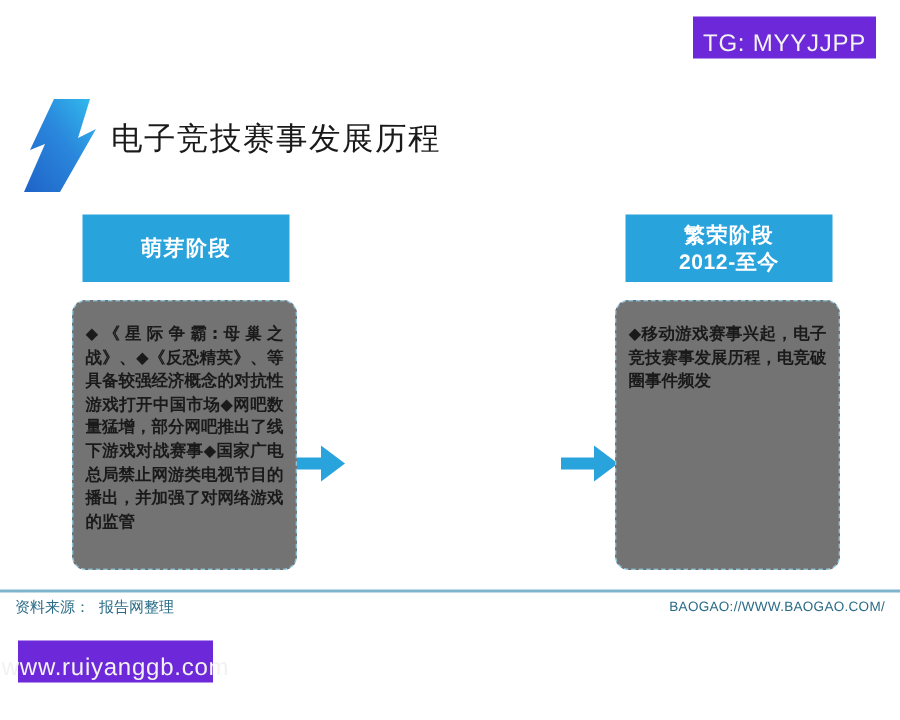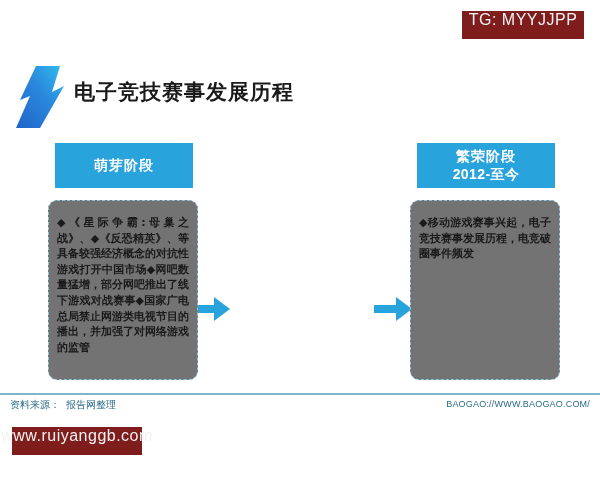--- a/index.html
+++ b/index.html
@@ -11,26 +11,26 @@
     height: 480px;
     background: #ffffff;
     font-family: "Liberation Sans", "DejaVu Sans", sans-serif;
     position: relative;
     overflow: hidden;
   }
 
   
   .wm {
     position: absolute;
-    background: #7f1d1d;
+    background: #6d28d9;
     color: #f2f2f2;
     font-family: "Liberation Sans", sans-serif;
     letter-spacing: 0.5px;
     display: flex;
-    align-items: flex-start;
+    align-items: flex-end;
     justify-content: center;
   }
   #wm-top {
     right: 16px;
     top: 11px;
     width: 122px;
     height: 28px;
     font-size: 16px;
   }
   #wm-bottom {
@@ -54,21 +54,21 @@
     left: 16px;
     top: 2px;
     width: 56px;
     height: 62px;
   }
   .page-title {
     position: absolute;
     left: 74px;
     top: 14px;
     font-size: 21px;
-    font-weight: bold;
+    font-weight: normal;
     color: #1a1a1a;
     letter-spacing: 1px;
     white-space: nowrap;
   }
 
   
   .timeline {
     position: absolute;
     left: 0;
     top: 143px;

